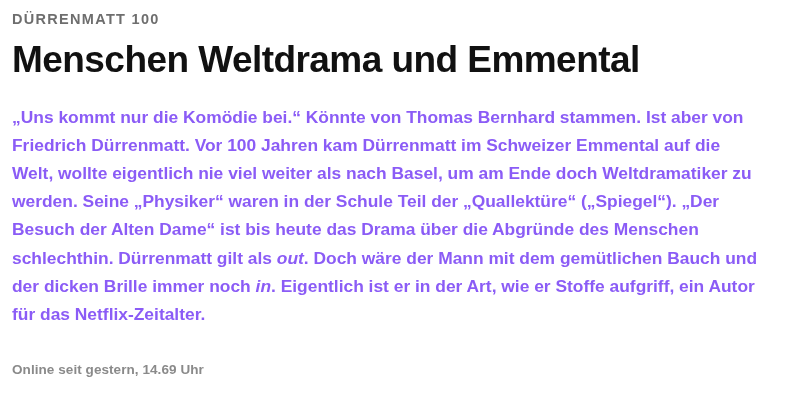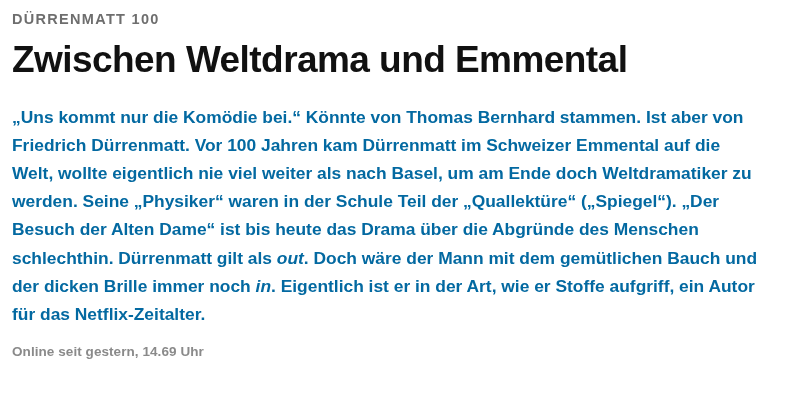--- a/index.html
+++ b/index.html
@@ -34,41 +34,41 @@
     font-weight: 700;
     letter-spacing: -0.015em;
     line-height: 1.1;
     color: #111111;
     margin: 0 0 22px 0;
   }
   .lead {
     font-size: 17.4px;
     font-weight: 700;
     line-height: 1.62;
-    color: #0369a1;
-    margin: 0 0 16px 0;
+    color: #8b5cf6;
+    margin: 0 0 34px 0;
     max-width: 748px;
   }
   .lead em {
     font-style: italic;
   }
   .meta {
     font-size: 13.5px;
     font-weight: 700;
     color: #8a8a8a;
     letter-spacing: 0.005em;
     margin: 0;
   }
 </style>
 </head>
 <body>
 
 <div class="article">
 
   <div class="kicker">DÜRRENMATT 100</div>
 
-  <h1 class="headline">Zwischen Weltdrama und Emmental</h1>
+  <h1 class="headline">Menschen Weltdrama und Emmental</h1>
 
   <p class="lead"><span>„Uns kommt nur die Komödie bei.“ Könnte von Thomas Bernhard stammen. Ist aber von Friedrich Dürrenmatt. Vor 100 Jahren kam Dürrenmatt im Schweizer Emmental auf die Welt, wollte eigentlich nie viel weiter als nach Basel, um am Ende doch Weltdramatiker zu werden. Seine „Physiker“ waren in der Schule Teil der „Quallektüre“ („Spiegel“). „Der Besuch der Alten Dame“ ist bis heute das Drama über die Abgründe des Menschen schlechthin. Dürrenmatt gilt als </span><em>out</em><span>. Doch wäre der Mann mit dem gemütlichen Bauch und der dicken Brille immer noch </span><em>in</em><span>. Eigentlich ist er in der Art, wie er Stoffe aufgriff, ein Autor für das Netflix-Zeitalter.</span></p>
 
   <div class="meta">Online seit gestern, 14.69 Uhr</div>
 
 </div>
 
 </body></html>

